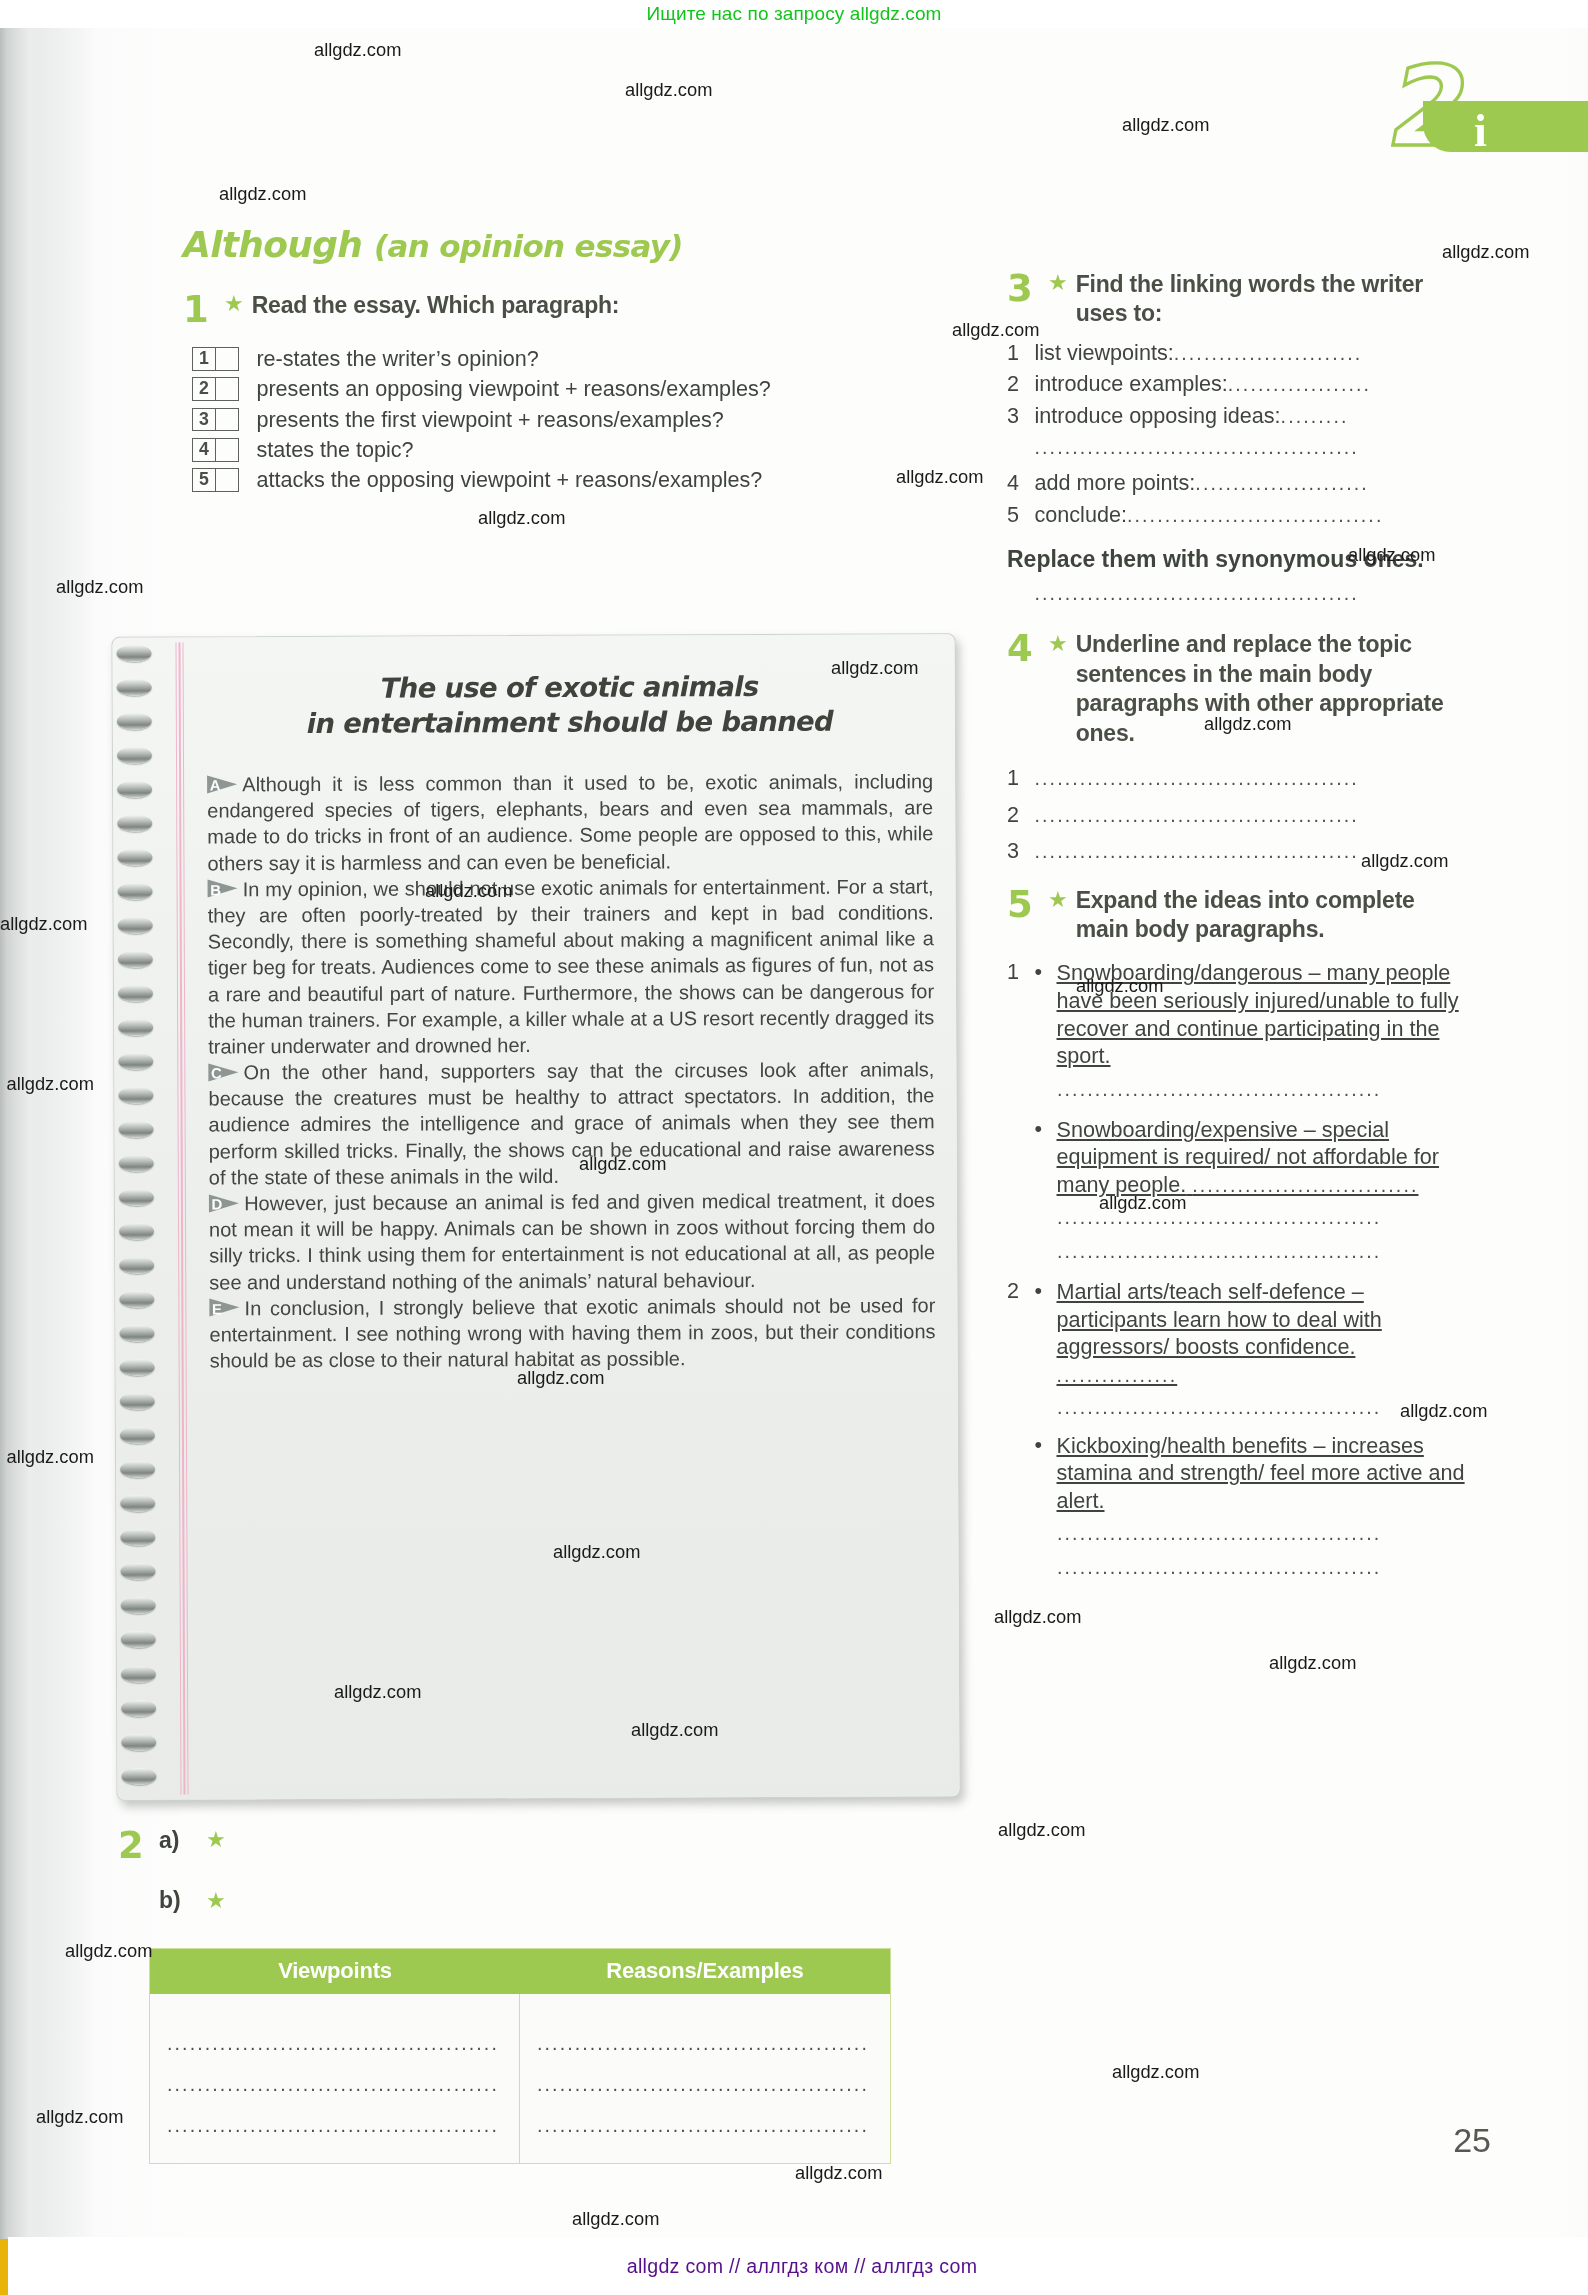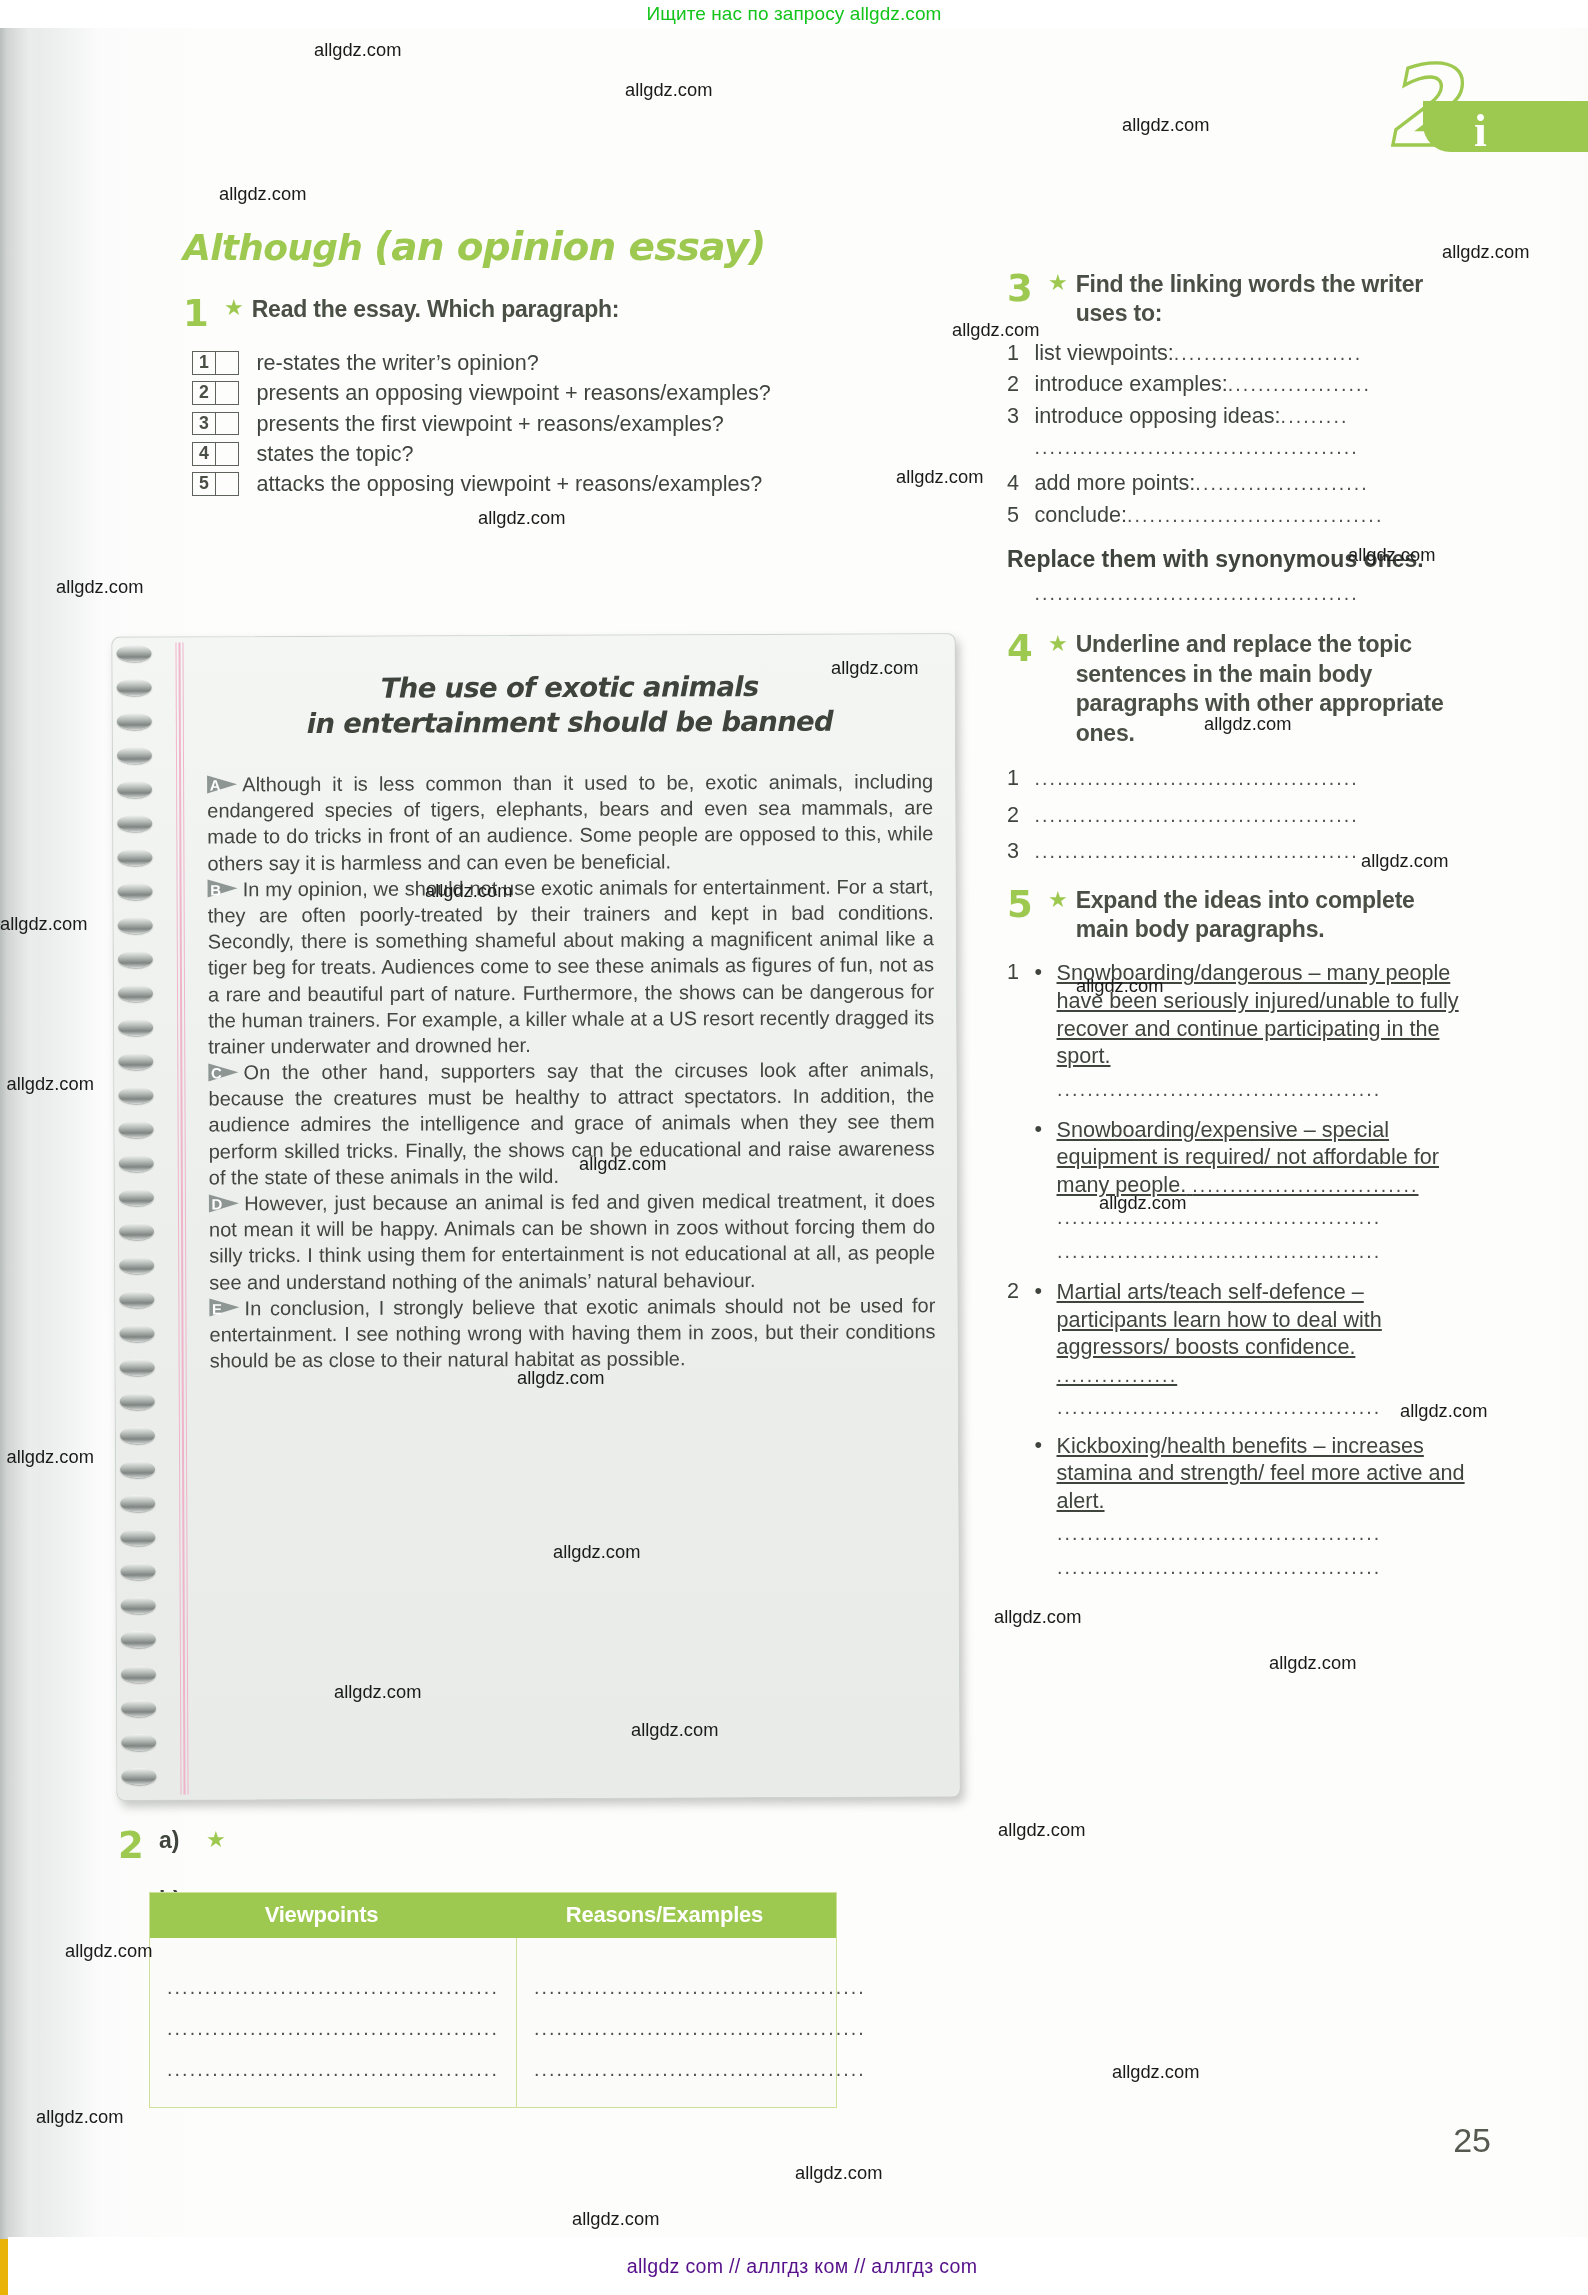--- a/index.html
+++ b/index.html
@@ -106,21 +106,21 @@
   
   .section-title {
     color: #9ec950;
     font-size: 36px;
     font-weight: 700;
     font-style: italic;
     letter-spacing: -0.7px;
     font-family: "DejaVu Sans", sans-serif;
     white-space: nowrap;
   }
-  .section-title .small { font-size: 39px; }
+  .section-title .small { font-size: 31px; }
 
   .ex-row { display: flex; align-items: flex-start; }
   .ex-num {
     color: #9ec950;
     font-size: 37px;
     font-weight: 700;
     line-height: 1;
     width: 41px;
     flex: 0 0 41px;
     font-family: "DejaVu Sans", sans-serif;
@@ -272,22 +272,22 @@
   .ex2-letter {
     color: #3f443d;
     font-size: 23px; font-weight: 700;
     width: 47px; flex: 0 0 47px;
     margin-left: 41px;
   }
 
   
   .vtable {
     position: absolute;
-    left: 149px; top: 1864px;
-    width: 688px;
+    left: 149px; top: 1920px;
+    width: 742px;
     border: 1.3px solid #cfe09b;
     background: #fbfcfa;
   }
   .vtable .thead {
     display: flex;
     background: #9ec950;
   }
   .vtable .thead > div {
     flex: 1 1 50%;
     text-align: center;

